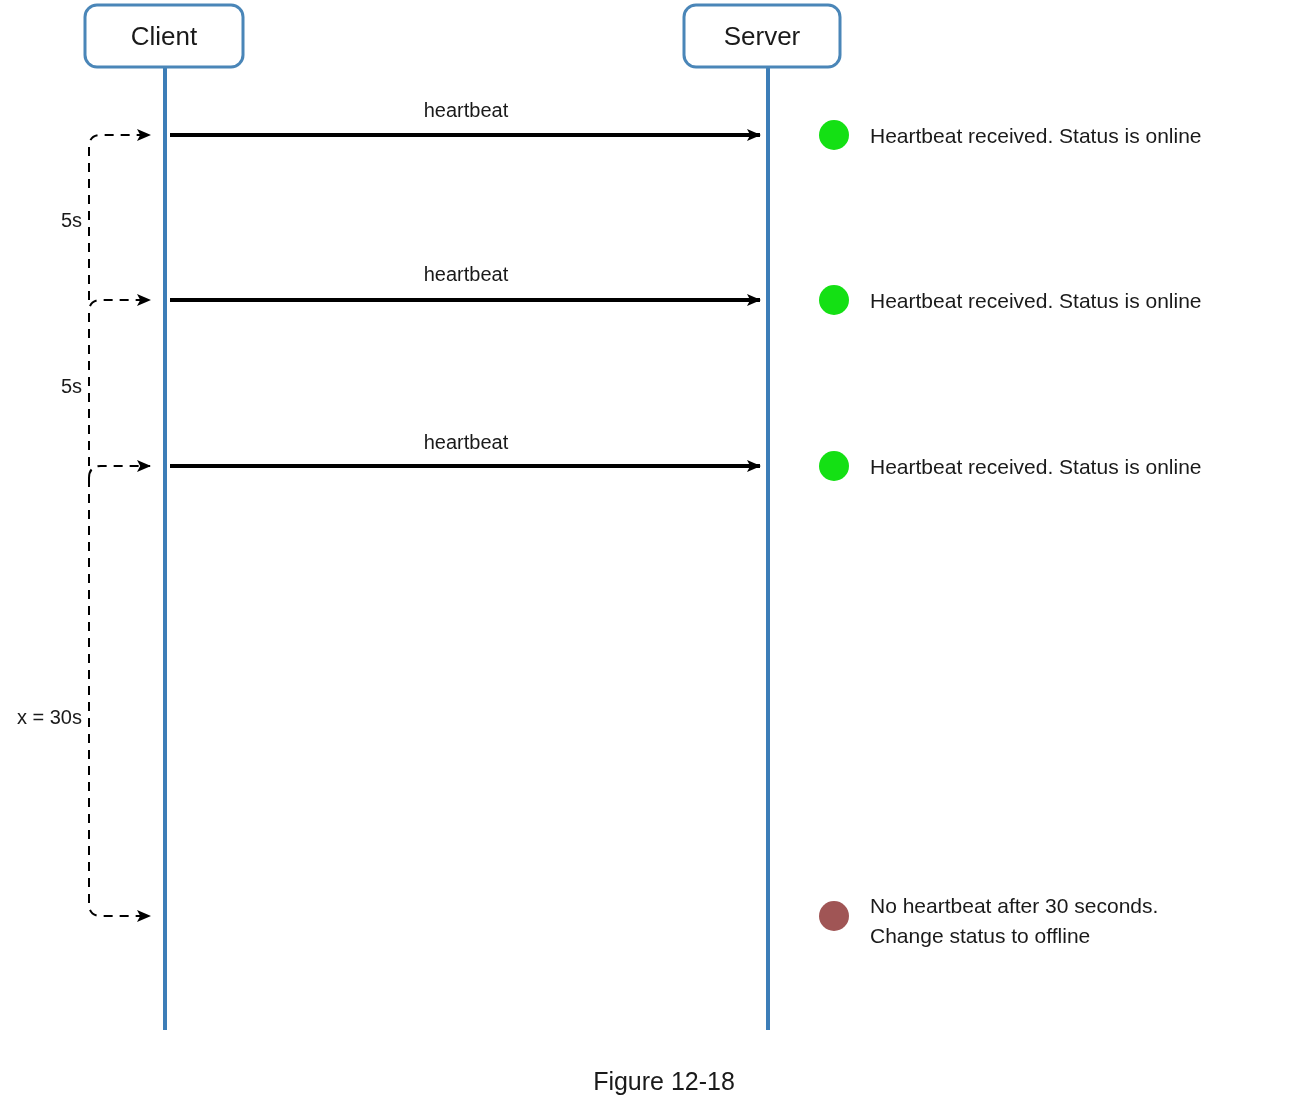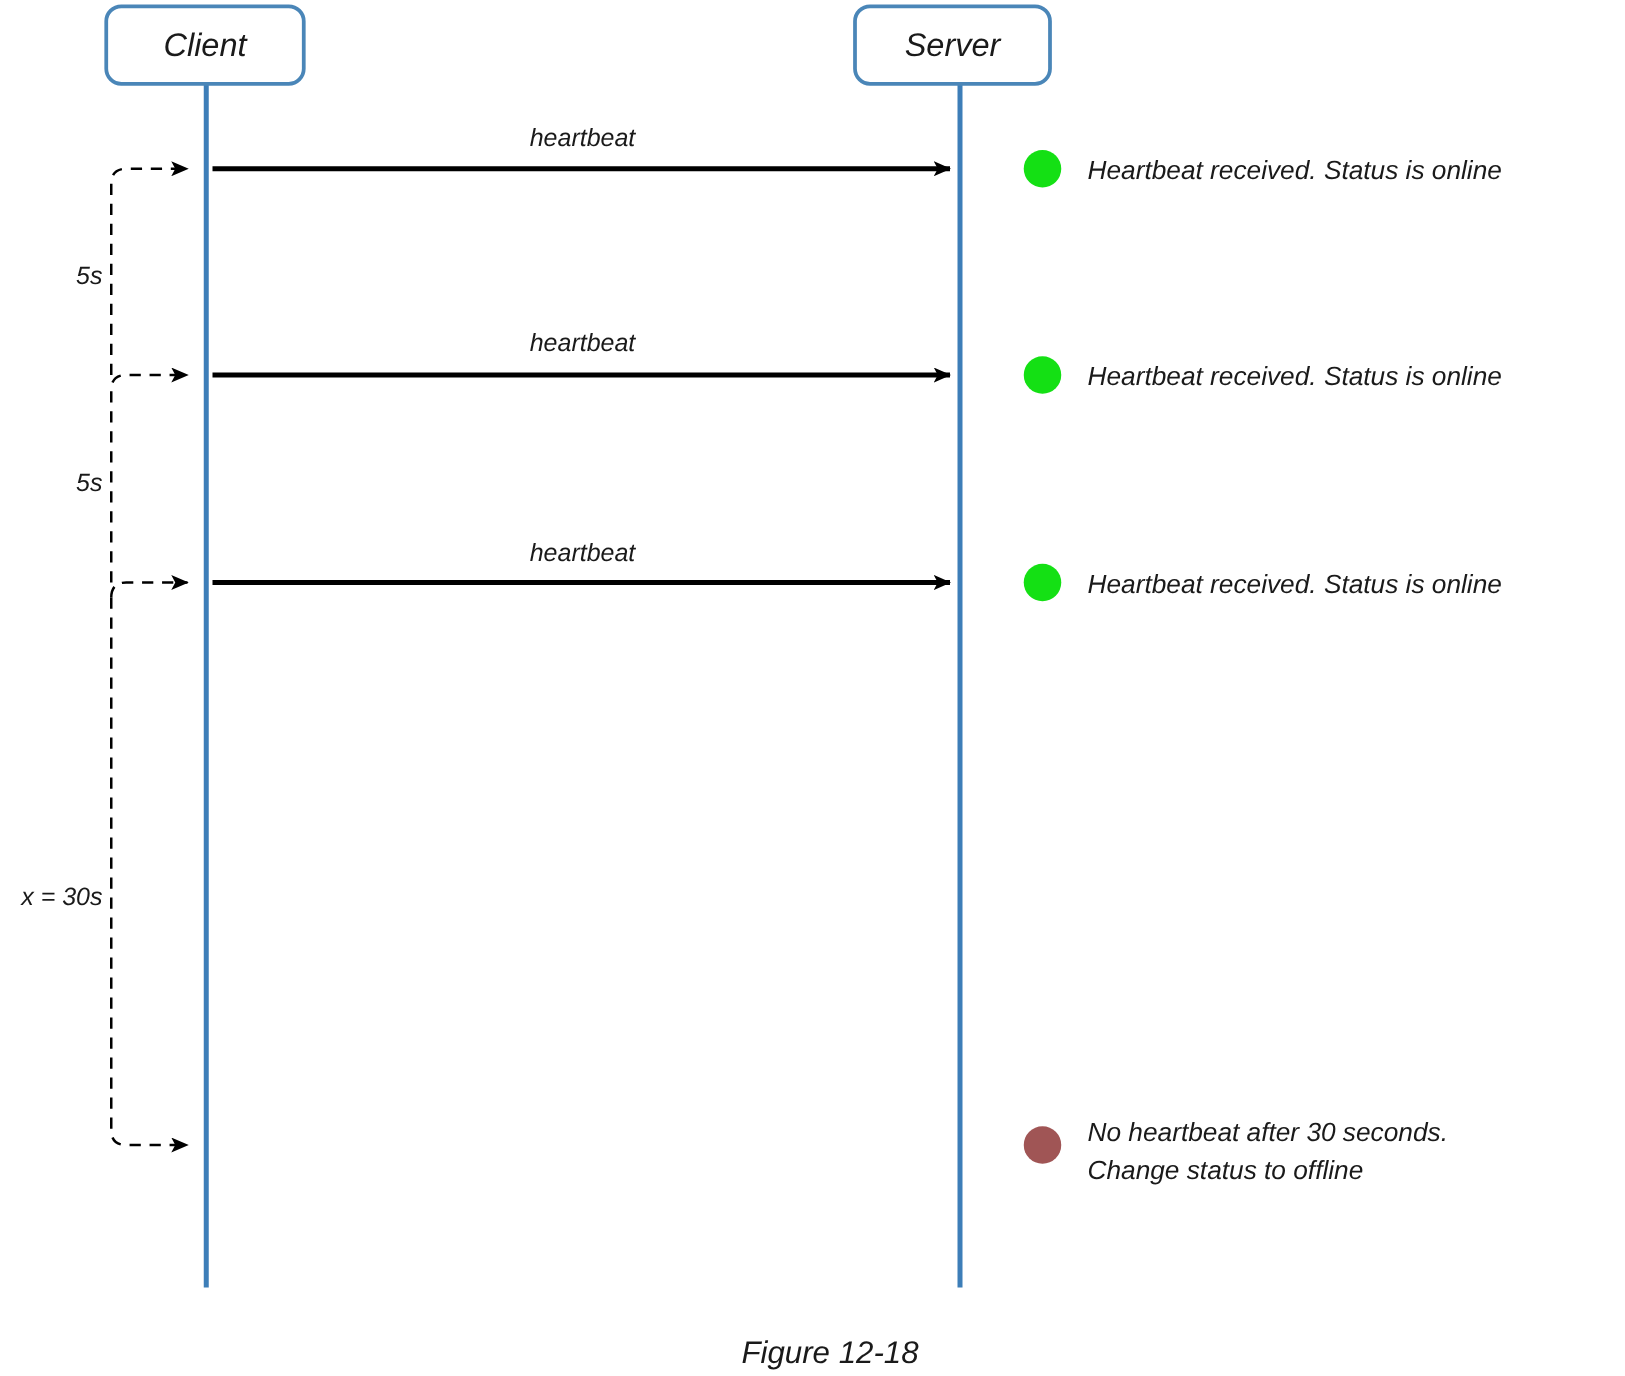--- a/index.html
+++ b/index.html
@@ -10,21 +10,20 @@
   }
   body {
     font-family: "Liberation Sans", sans-serif;
   }
   #canvas {
     position: relative;
     width: 1300px;
     height: 1101px;
     background: #ffffff;
     overflow: hidden;
-    font-style: italic;
   }
   #diagram-svg {
     position: absolute;
     left: 0;
     top: 0;
     width: 1300px;
     height: 1101px;
   }
   .lifeline-box-label {
     font-family: "Liberation Sans", sans-serif;

